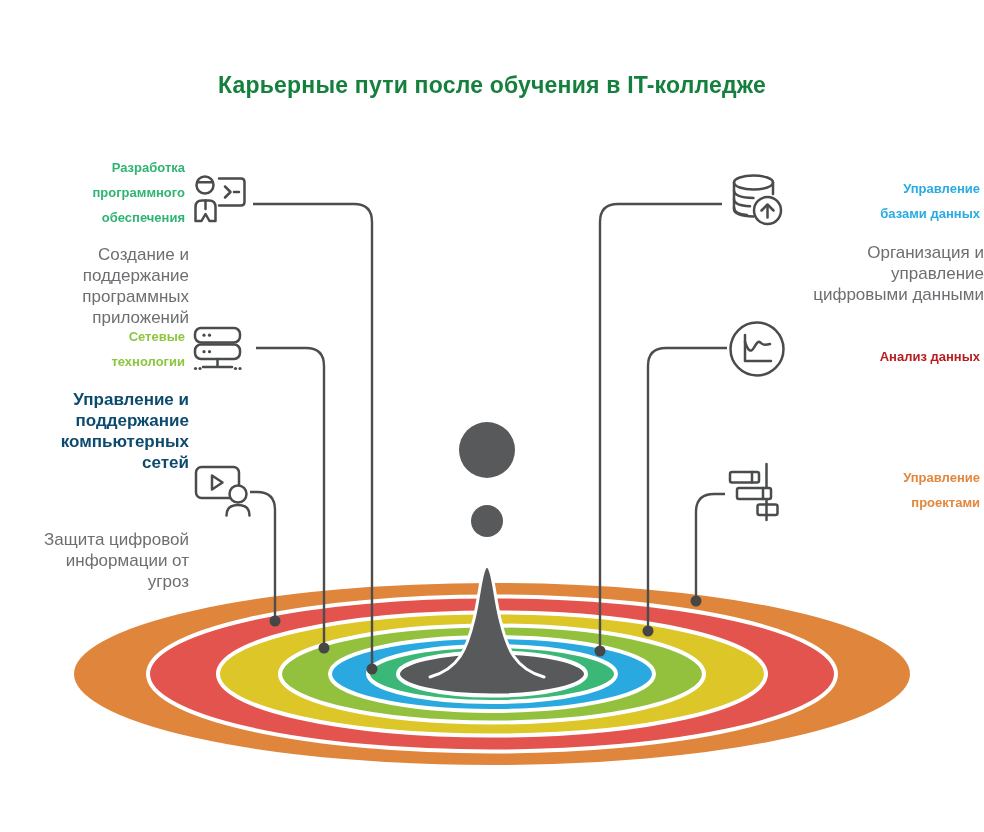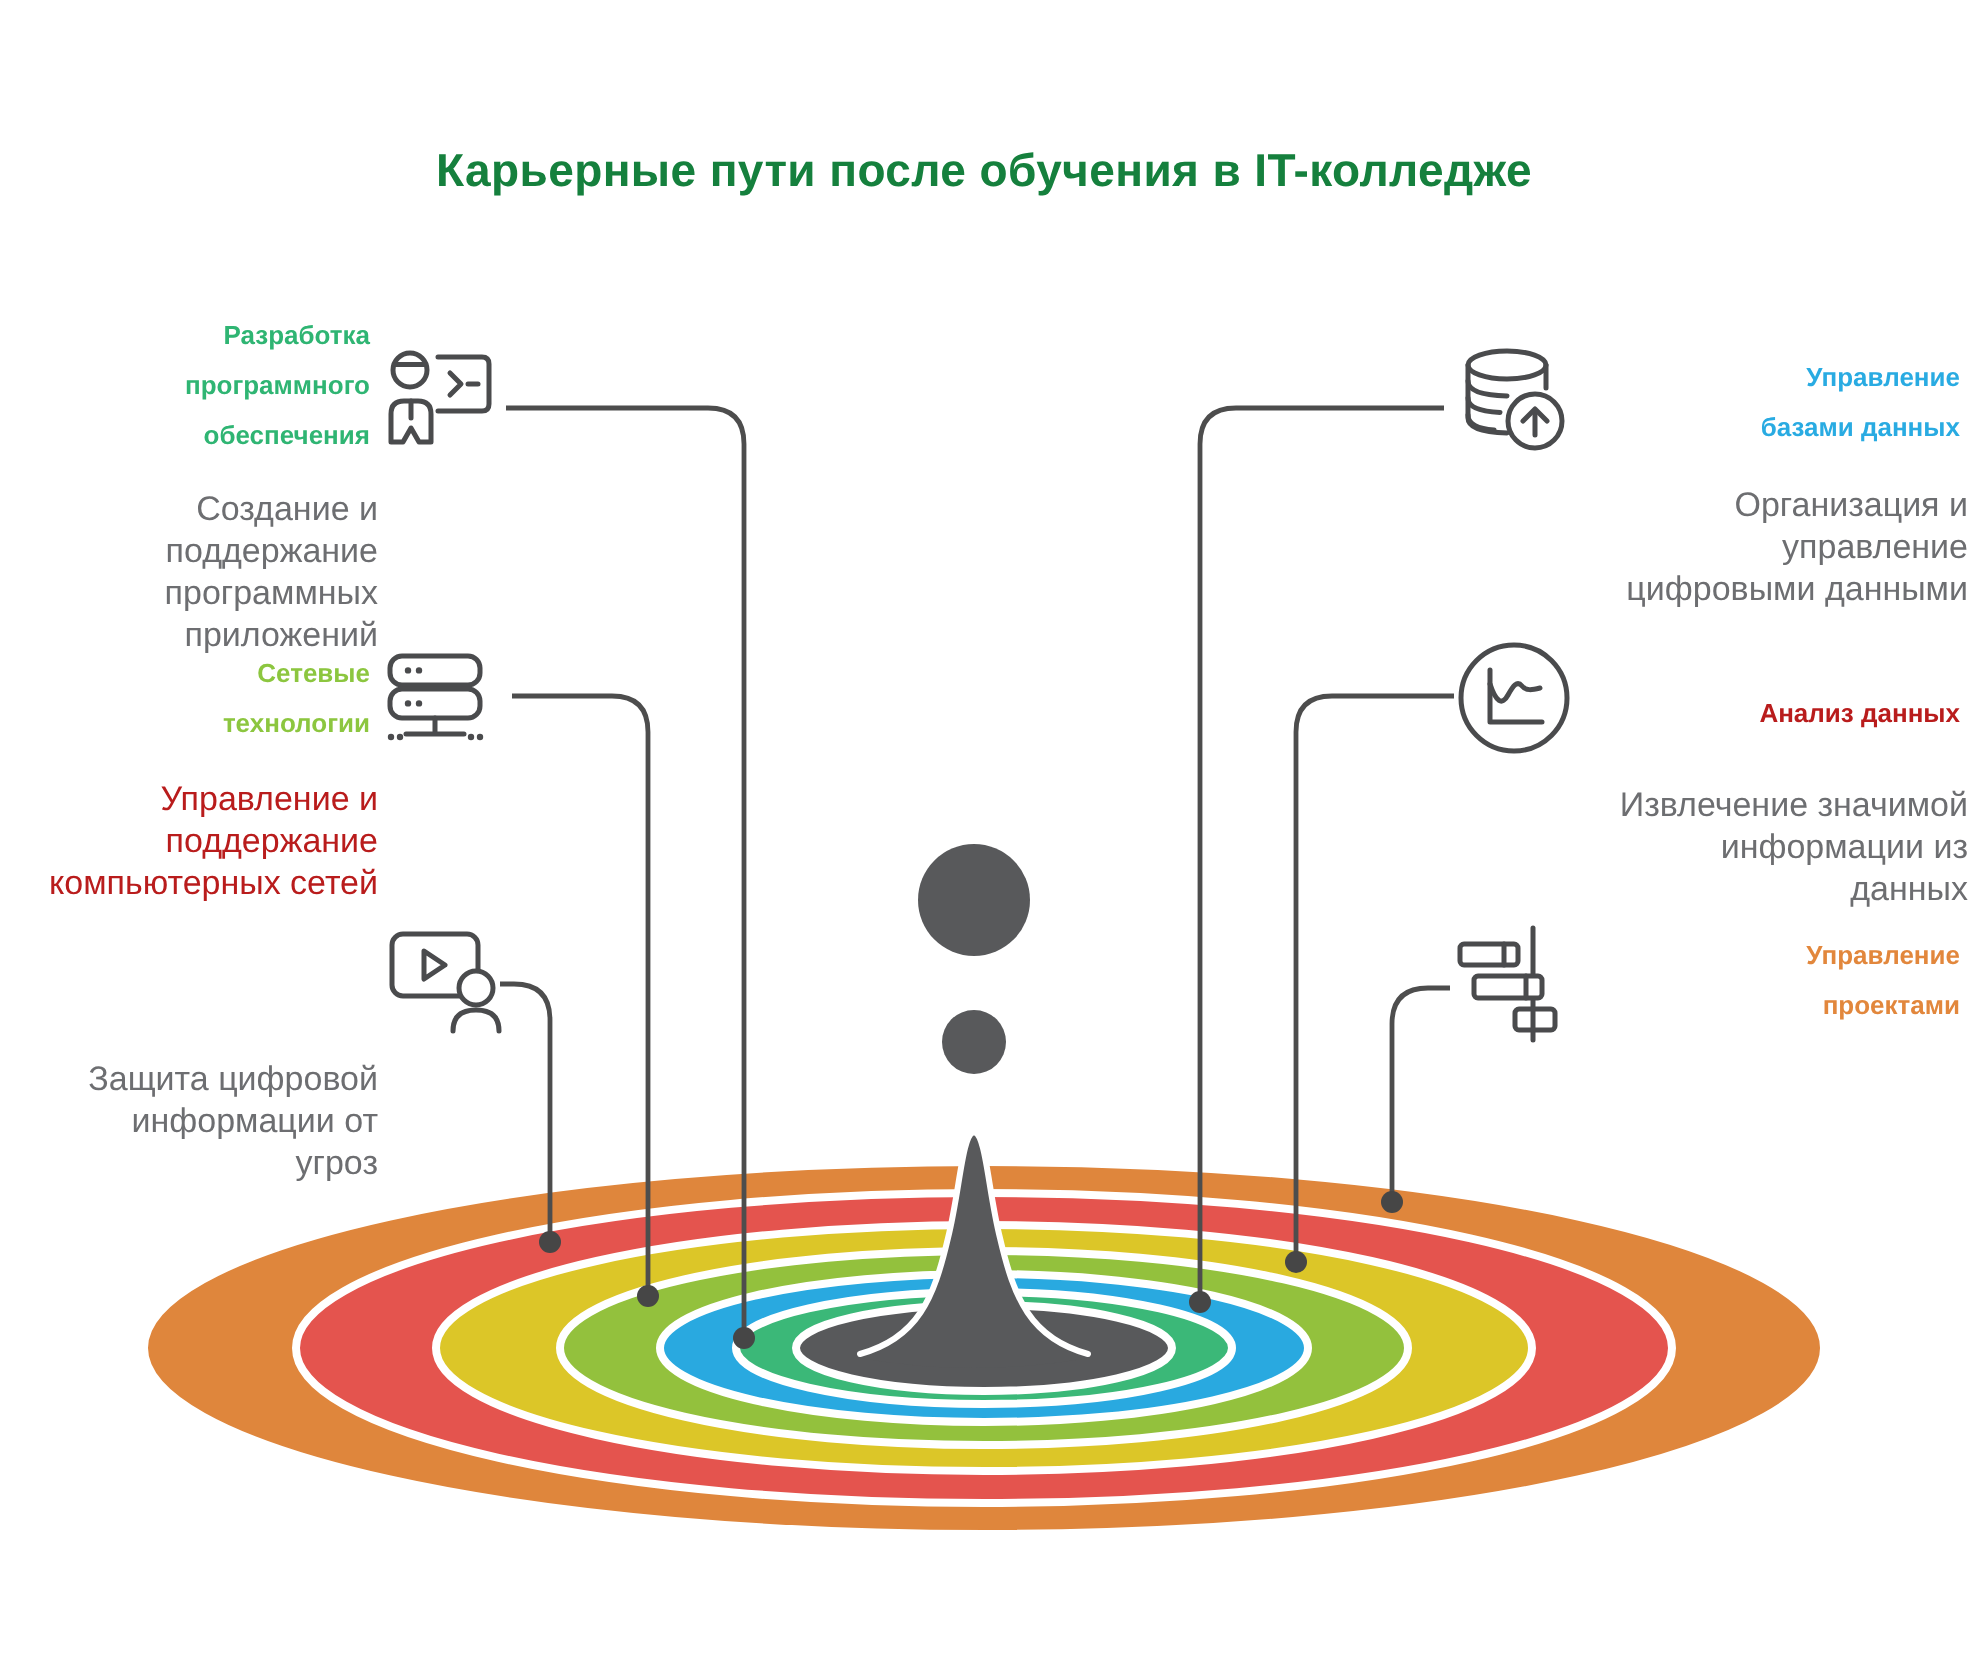--- a/index.html
+++ b/index.html
@@ -79,37 +79,34 @@
   <h2 class="item-title left-col" style="top: 155px; color: rgb(47, 181, 115);">Разработка
 программного
 обеспечения</h2>
   <p class="item-desc left-col" style="top: 240px; color: rgb(109, 110, 113);">Создание и
 поддержание
 программных
 приложений</p>
 
   <h2 class="item-title left-col" style="top: 324px; color: rgb(140, 198, 63);">Сетевые
 технологии</h2>
-  <p class="item-desc left-col" style="top: 385px; color: #b91c1c;">Управление и
+  <p class="item-desc left-col" style="top: 385px; color: #0c4a6e; font-weight: bold;">Управление и
 поддержание
 компьютерных сетей</p>
 
   <p class="item-desc left-col" style="top: 525px; color: rgb(109, 110, 113);">Защита цифровой
 информации от угроз</p>
 
   <h2 class="item-title right-col" style="top: 176px; color: rgb(41, 171, 226);">Управление
 базами данных</h2>
   <p class="item-desc right-col" style="top: 238px; color: rgb(109, 110, 113);">Организация и
 управление
 цифровыми данными</p>
 
   <h2 class="item-title right-col" style="top: 344px; color: #b91c1c;">Анализ данных</h2>
-  <p class="item-desc right-col" style="top: 388px; color: rgb(109, 110, 113);">Извлечение значимой
-информации из
-данных</p>
 
   <h2 class="item-title right-col" style="top: 465px; color: rgb(226, 135, 60);">Управление
 проектами</h2>
 
   <div class="icon" style="left:192px;top:172px">
     <svg width="58" height="60" viewBox="0 0 58 60">
       <circle cx="13" cy="13" r="8.5"></circle>
       <line x1="5.8" y1="10.2" x2="20.2" y2="10.2"></line>
       <path d="M3.5,49 L3.5,35 Q3.5,28.5 10,28.5 L17,28.5 Q23.5,28.5 23.5,35 L23.5,49 L17.5,49 L13.5,42 L9.5,49 Z"></path>
       <line x1="13.5" y1="28.5" x2="13.5" y2="37"></line>

